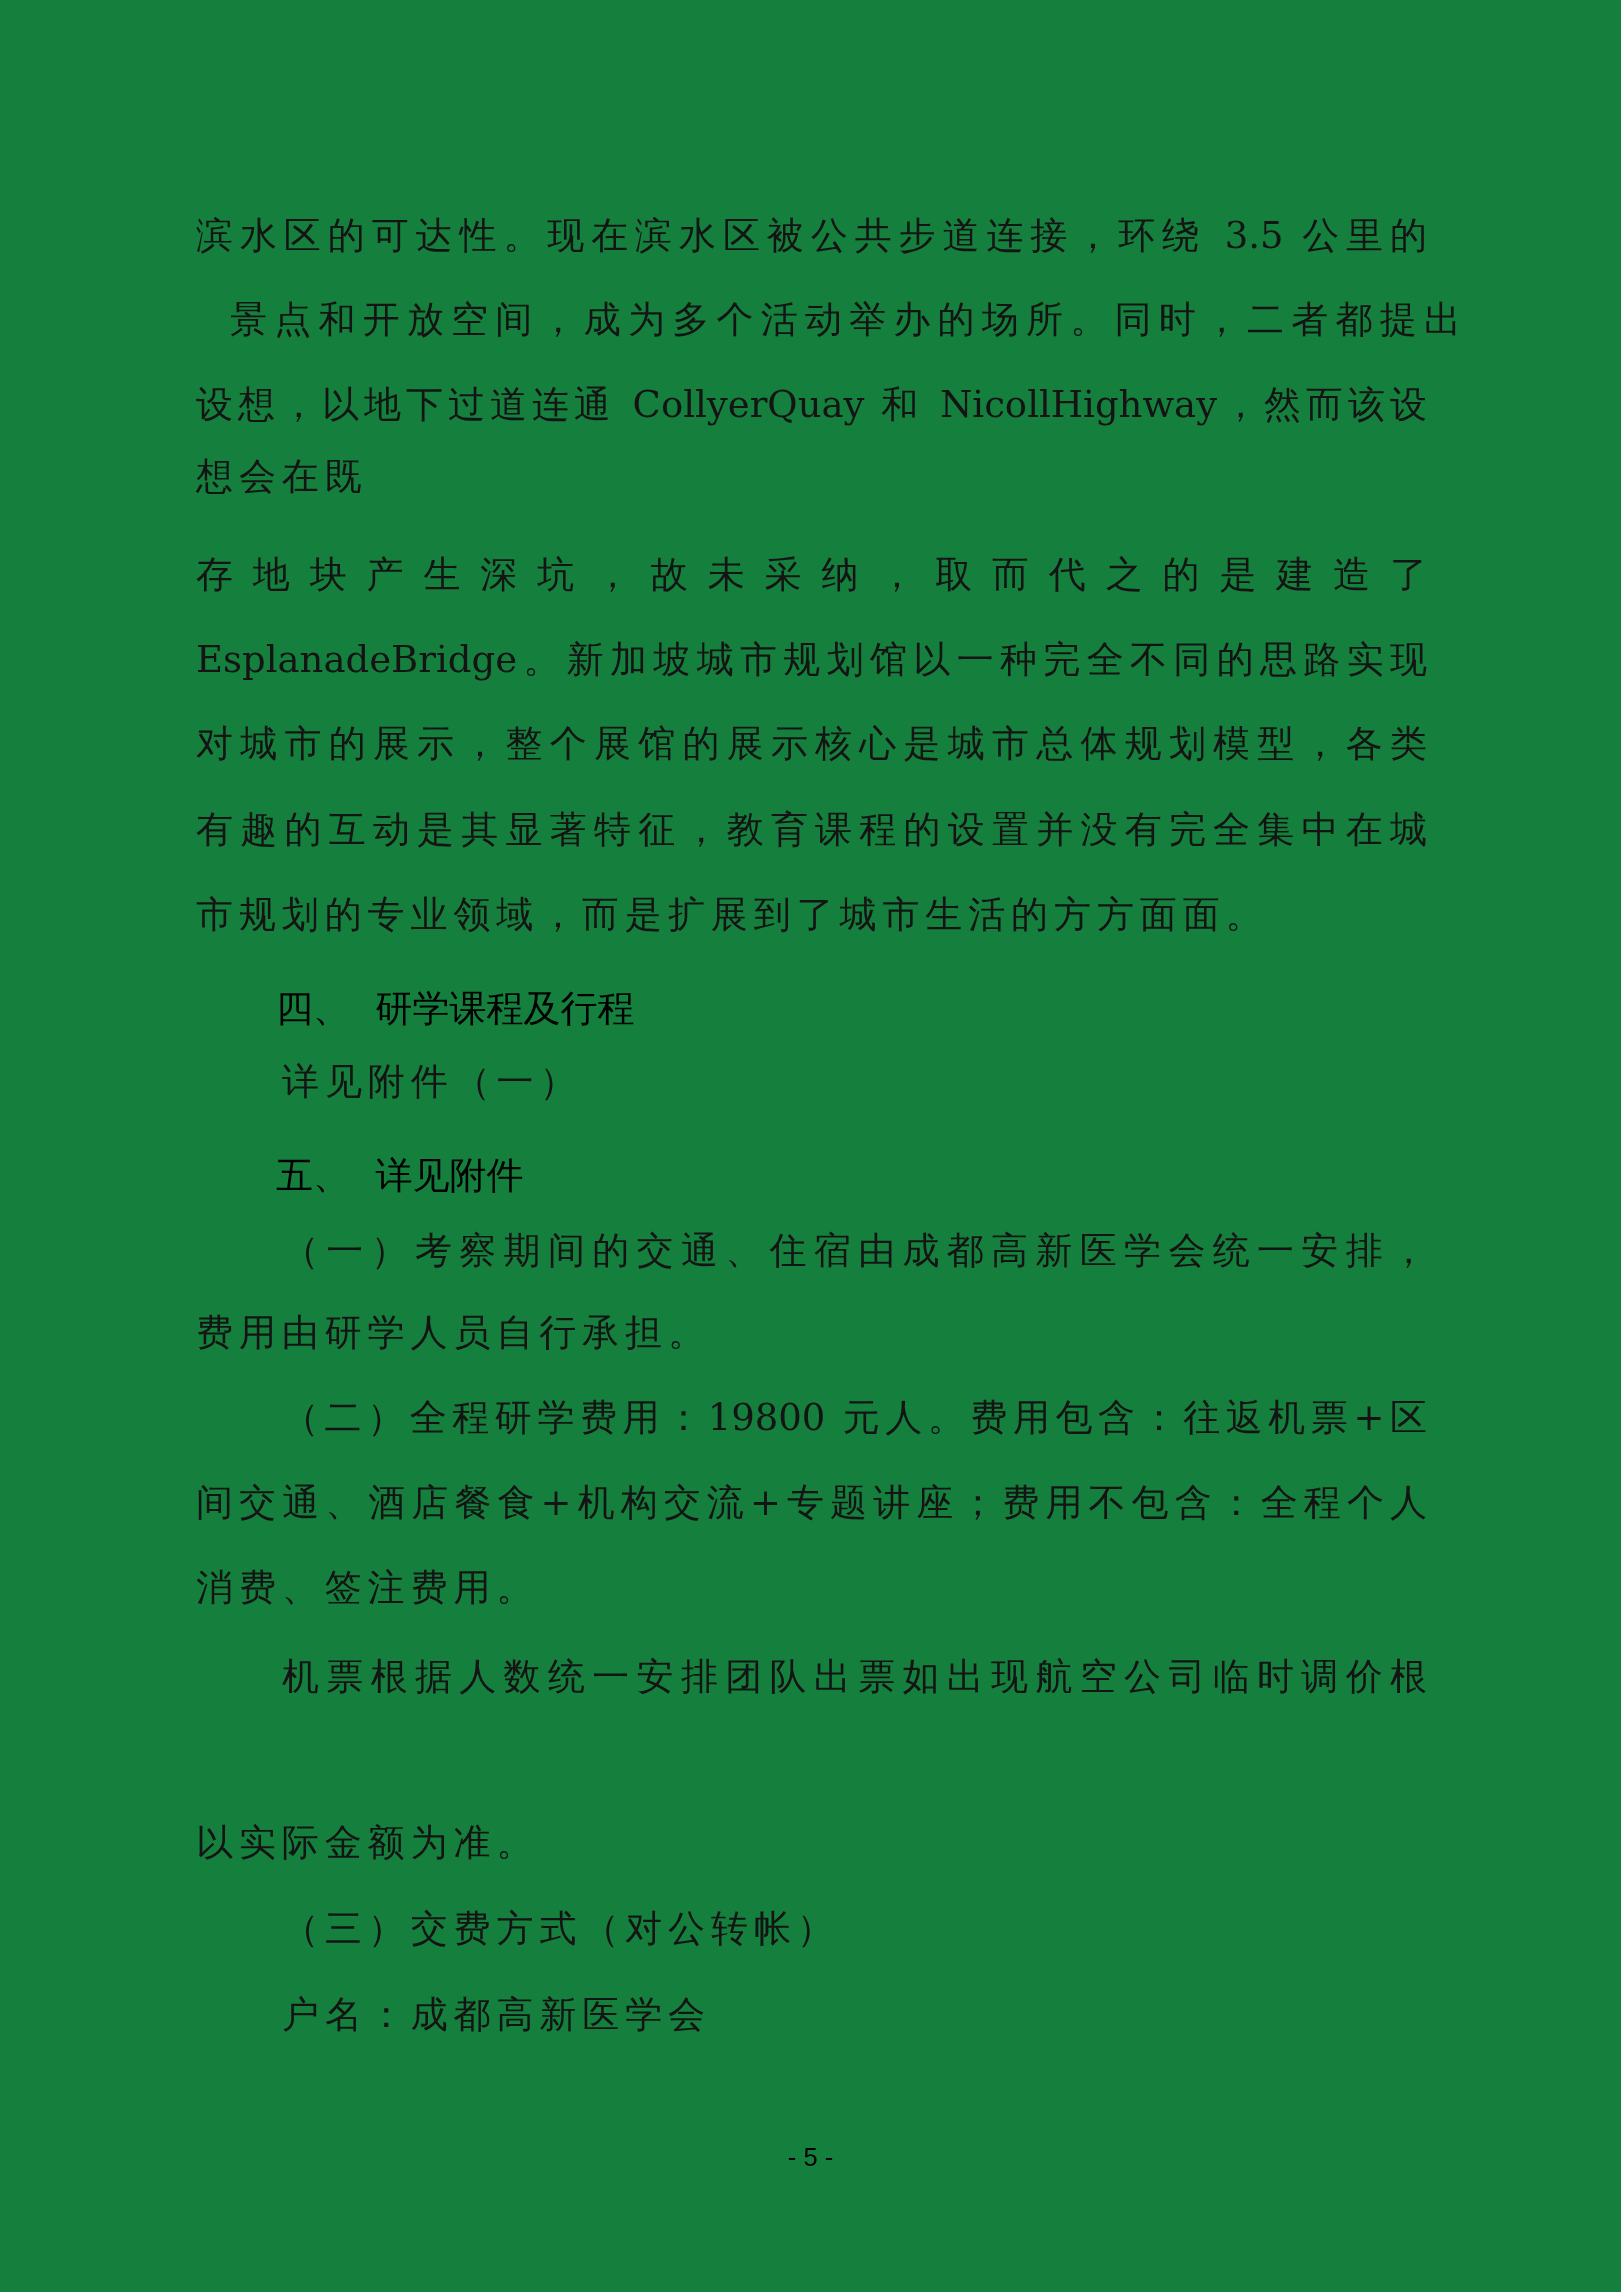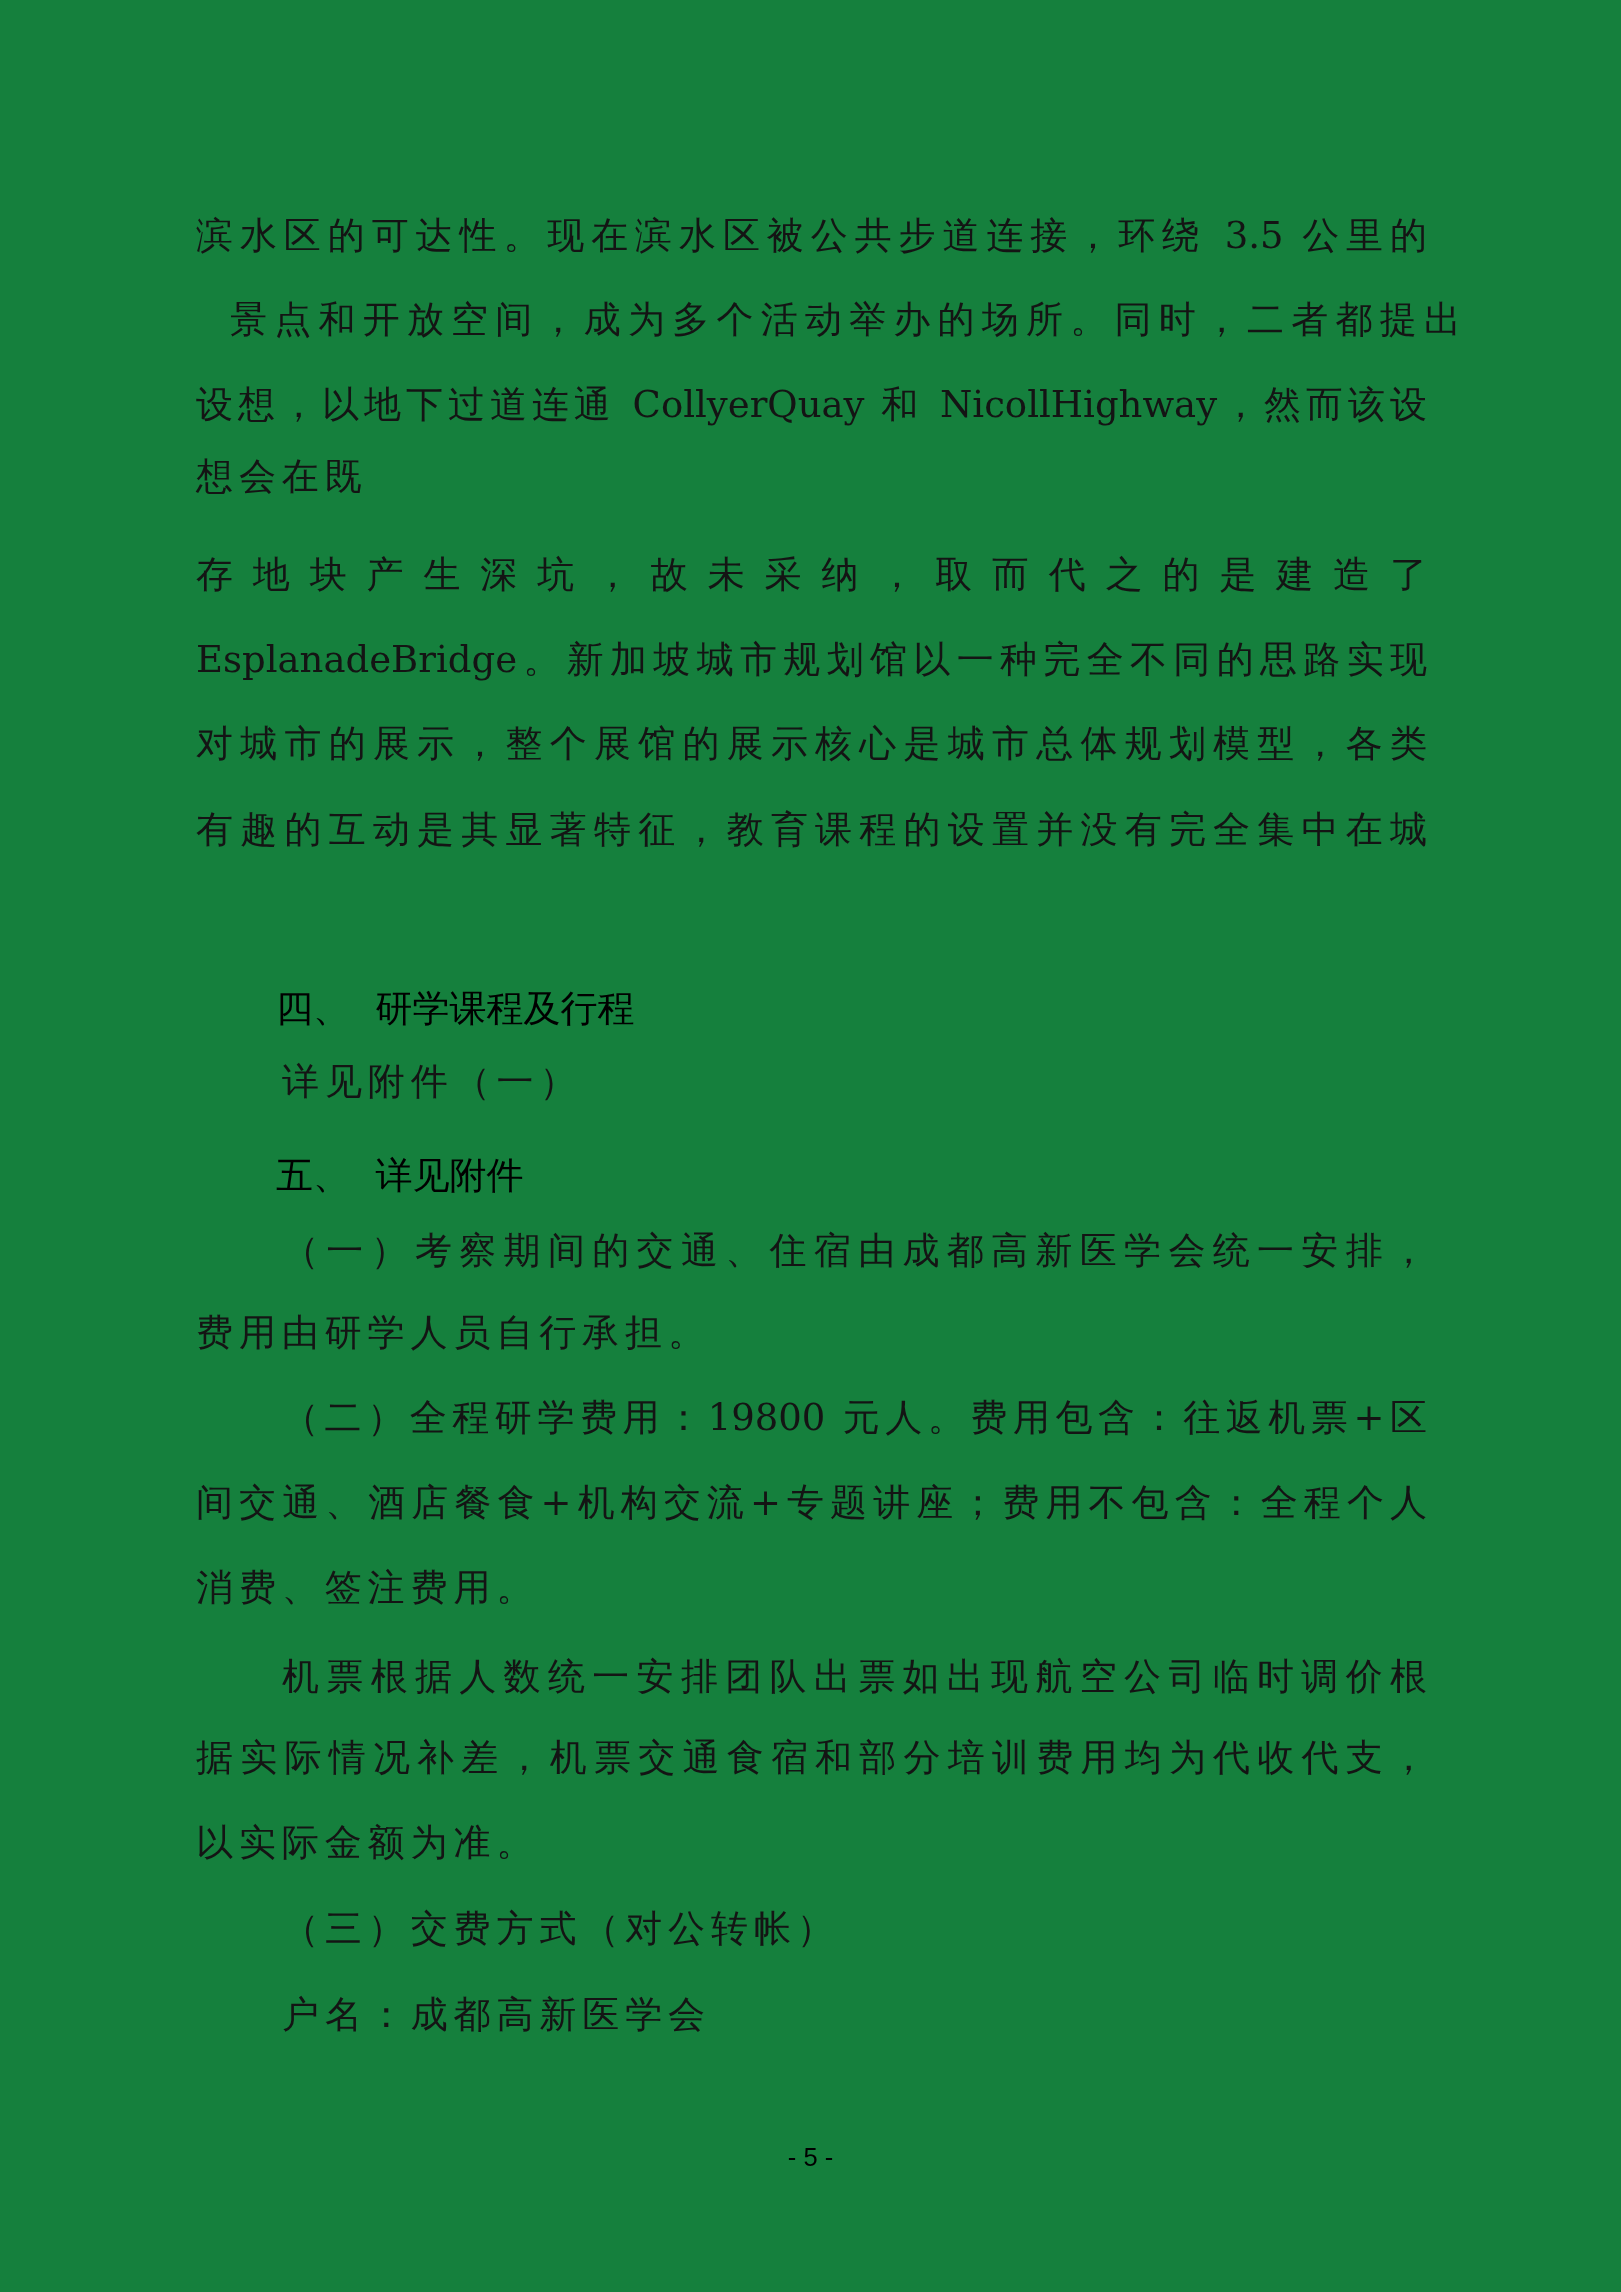--- a/index.html
+++ b/index.html
@@ -74,39 +74,39 @@
 
   <div class="line" style="top:214px;">滨水区的可达性。现在滨水区被公共步道连接，环绕 3.5 公里的</div>
   <div class="line" style="top:298px;margin-left:34px;">景点和开放空间，成为多个活动举办的场所。同时，二者都提出</div>
   <div class="line" style="top:383px;">设想，以地下过道连通 CollyerQuay 和 NicollHighway，然而该设</div>
   <div class="line last" style="top:455px;">想会在既</div>
 
   <div class="line" style="top:553px;">存地块产生深坑，故未采纳，取而代之的是建造了</div>
   <div class="line" style="top:638px;">EsplanadeBridge。新加坡城市规划馆以一种完全不同的思路实现</div>
   <div class="line" style="top:722px;">对城市的展示，整个展馆的展示核心是城市总体规划模型，各类</div>
   <div class="line" style="top:808px;">有趣的互动是其显著特征，教育课程的设置并没有完全集中在城</div>
+  <div class="line last" style="top:893px;">市规划的专业领域，而是扩展到了城市生活的方方面面。</div>
 
   <div class="heading" style="top:986px;">
     <span class="num">四、</span><span>研学课程及行程</span>
   </div>
   <div class="line last indent" style="top:1060px;">详见附件（一）</div>
 
   <div class="heading" style="top:1153px;">
     <span class="num">五、</span><span>详见附件</span>
   </div>
 
   <div class="line indent" style="top:1229px;">（一）考察期间的交通、住宿由成都高新医学会统一安排，</div>
   <div class="line last" style="top:1311px;">费用由研学人员自行承担。</div>
 
   <div class="line indent" style="top:1396px;">（二）全程研学费用：19800 元人。费用包含：往返机票+区</div>
   <div class="line" style="top:1481px;">间交通、酒店餐食+机构交流+专题讲座；费用不包含：全程个人</div>
   <div class="line last" style="top:1566px;">消费、签注费用。</div>
 
   <div class="line indent" style="top:1655px;">机票根据人数统一安排团队出票如出现航空公司临时调价根</div>
-  <div class="line" style="top:1736px;">据实际情况补差，机票交通食宿和部分培训费用均为代收代支，</div>
   <div class="line last" style="top:1821px;">以实际金额为准。</div>
 
   <div class="line last indent" style="top:1907px;">（三）交费方式（对公转帐）</div>
   <div class="line last indent" style="top:1993px;">户名：成都高新医学会</div>
 
   <div class="page-number">- 5 -</div>
 </div>
 
 
 </body></html>

